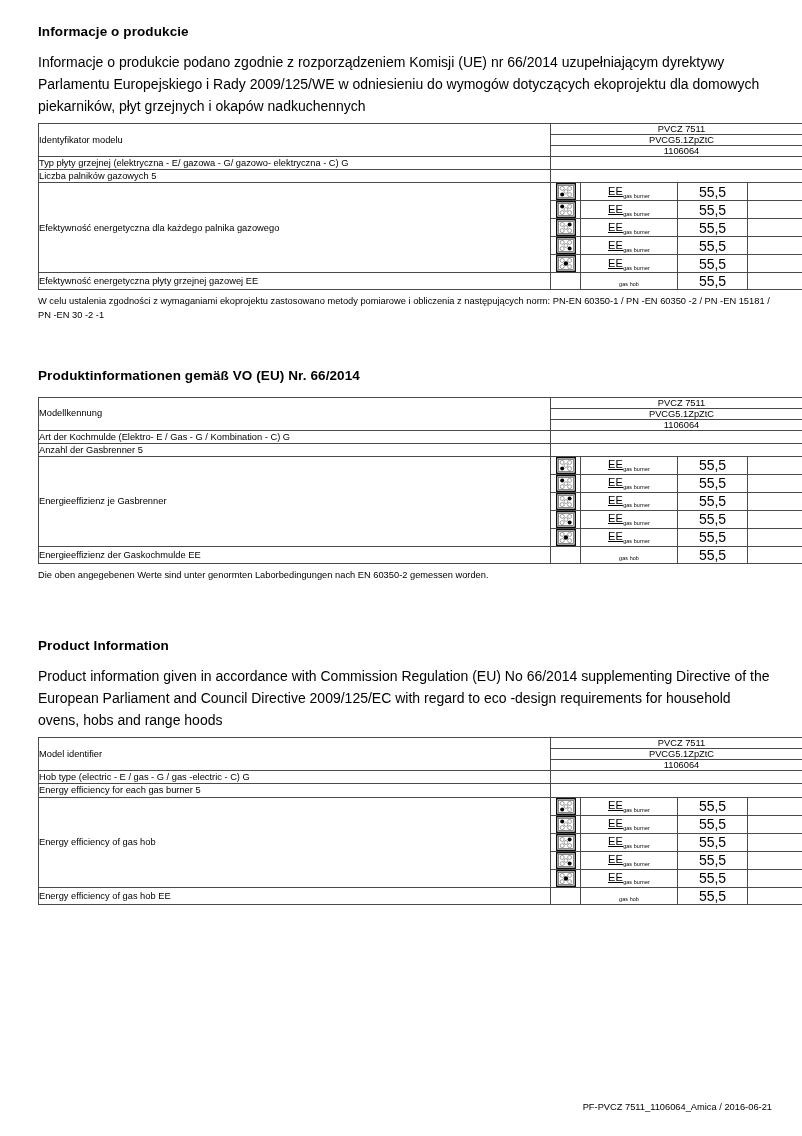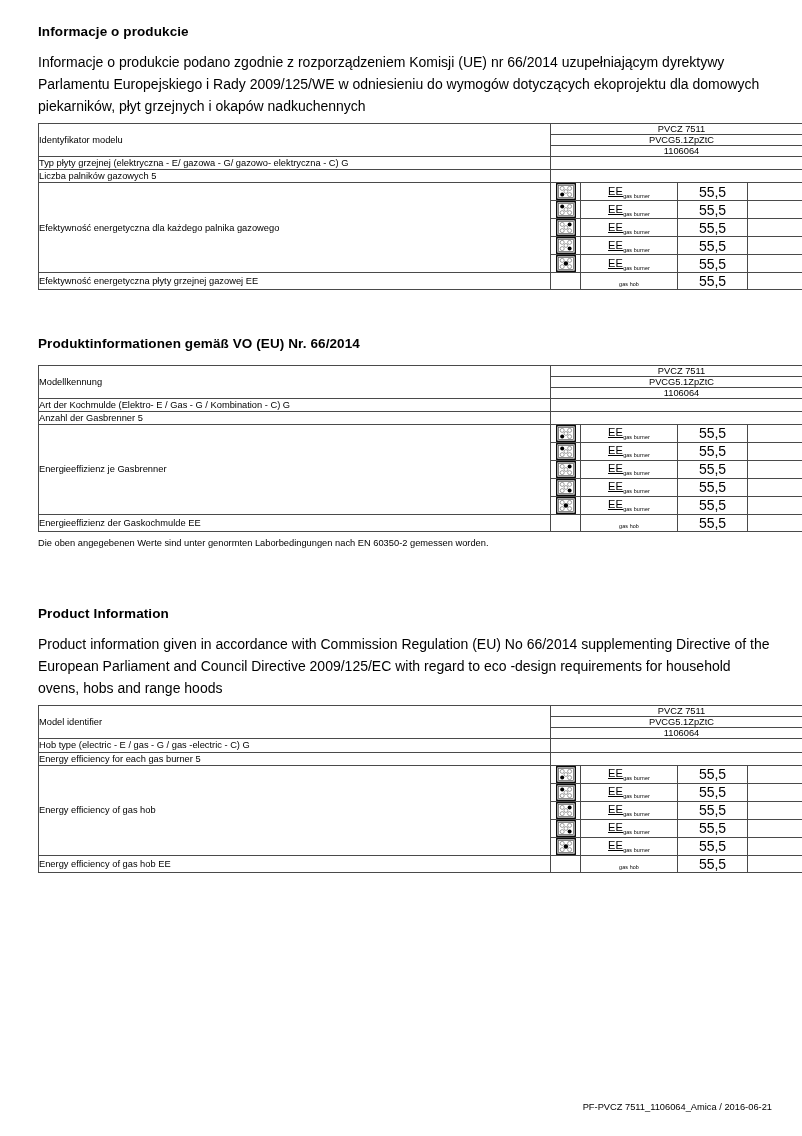--- a/index.html
+++ b/index.html
@@ -257,20 +257,21 @@
           <td class="blank"></td>
           <td class="ee-cell">
             <span class="ee-sub-only">gas hob</span>
           </td>
           <td class="num-cell">55,5</td>
           <td class="blank"></td>
         </tr>
       </tbody>
     </table>
 
+    <div class="note">W celu ustalenia zgodności z wymaganiami ekoprojektu zastosowano metody pomiarowe i obliczenia z następujących norm: PN-EN 60350-1 / PN -EN 60350 -2 / PN -EN 15181 / PN -EN 30 -2 -1</div>
   </div>
 
   <div class="gap-lg"></div>
 
   <div class="section">
     <div class="section-title">Produktinformationen gemäß VO (EU) Nr. 66/2014</div>
 
     <table class="spec">
       <colgroup>
         <col class="c-label">

